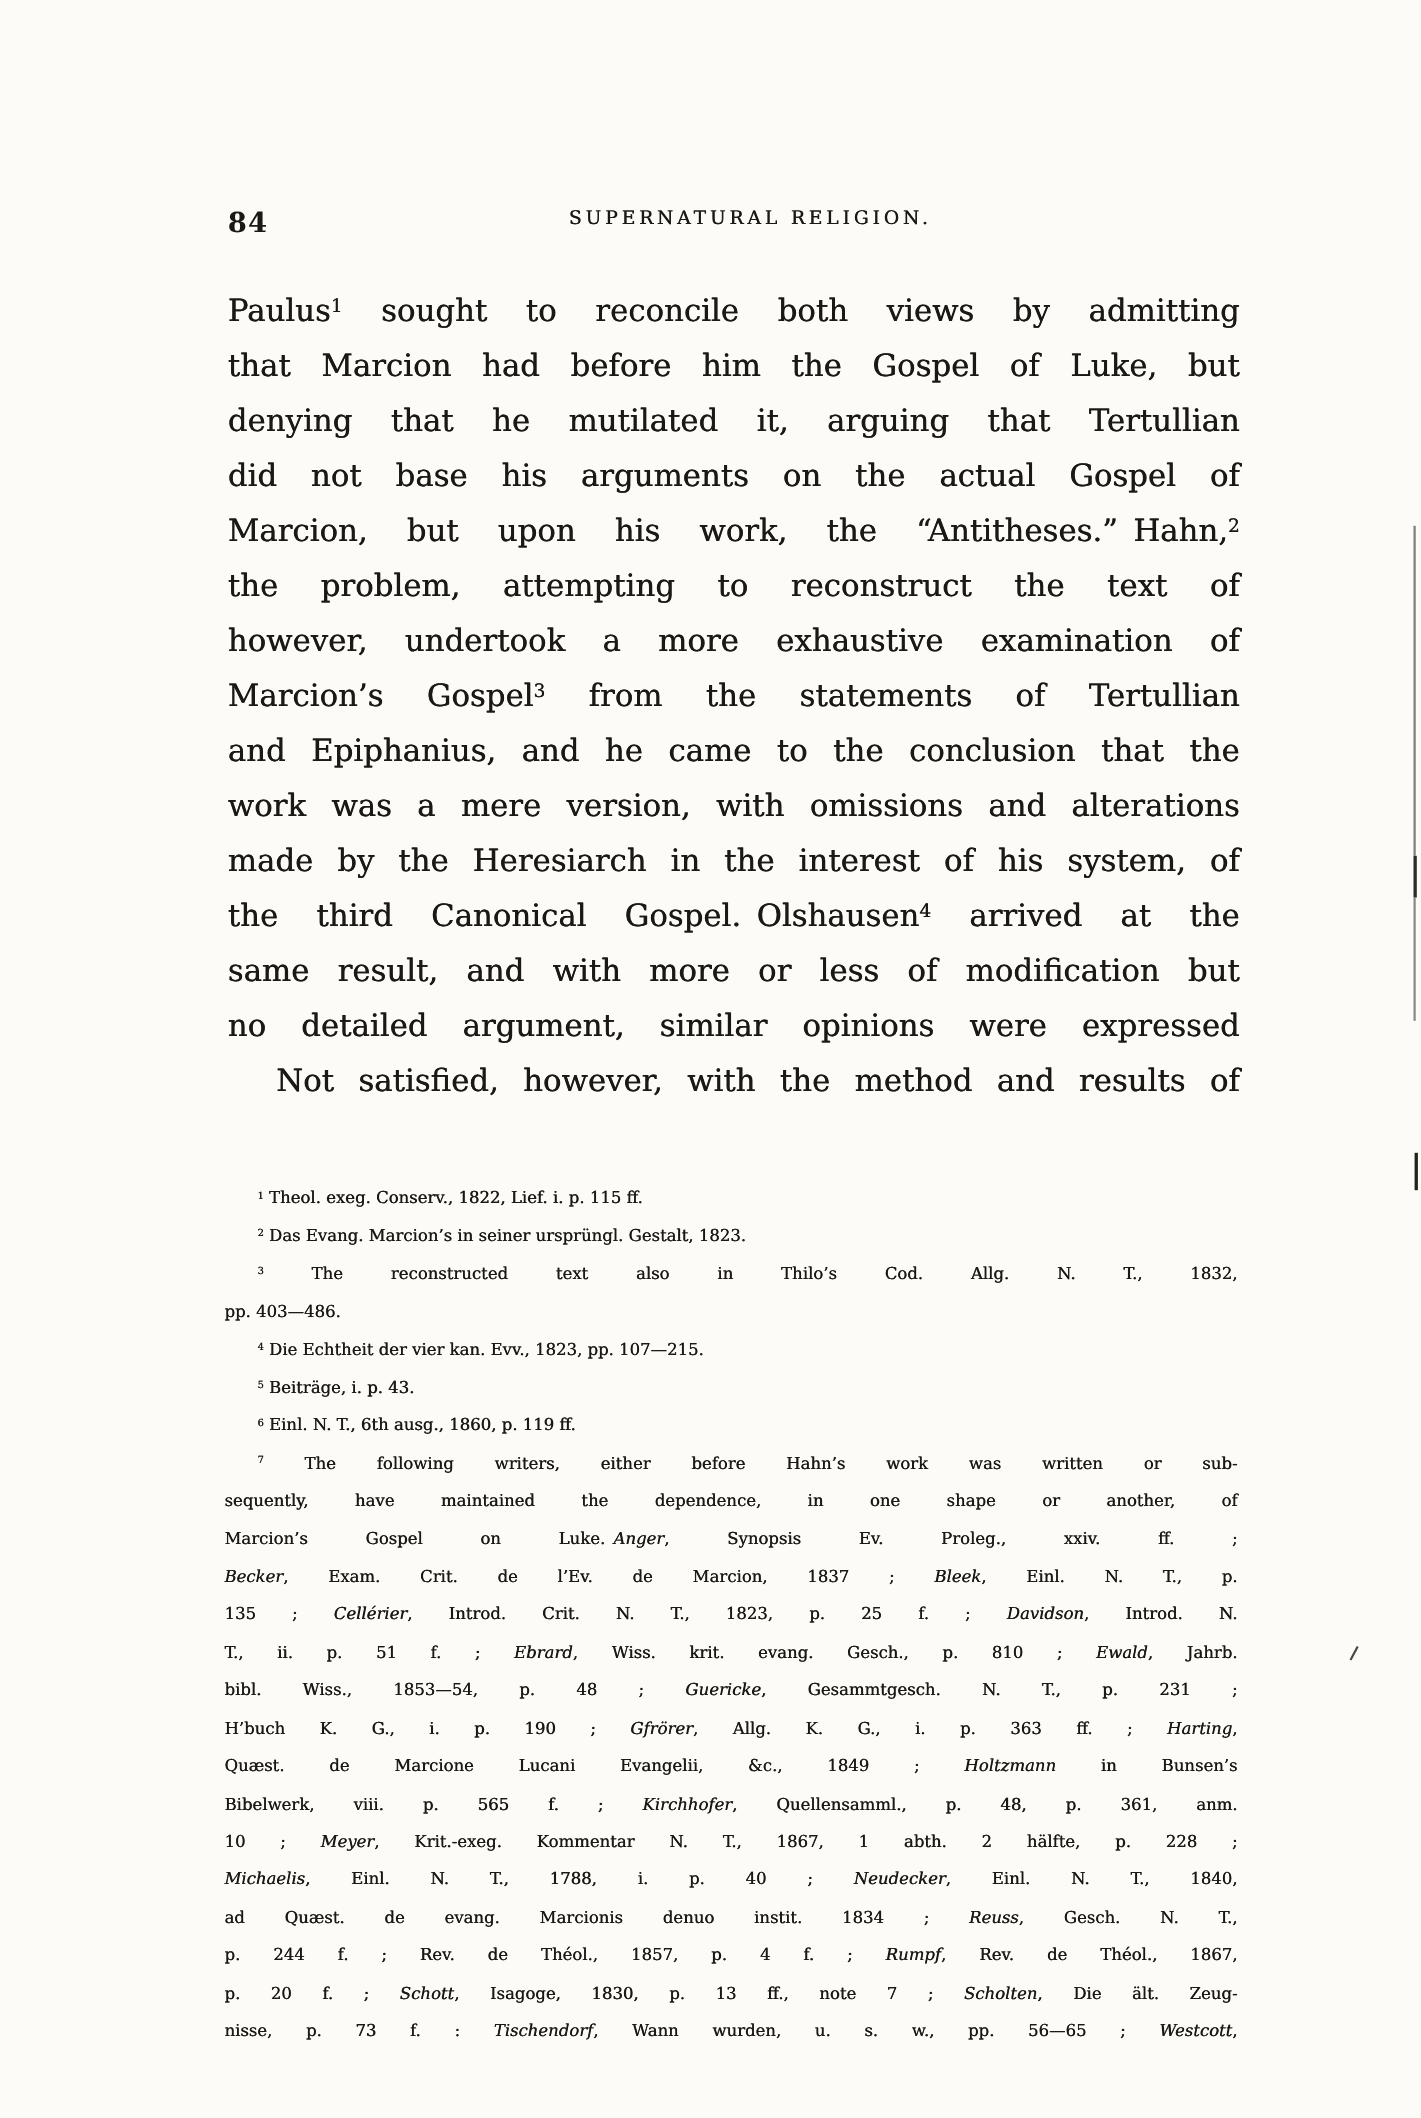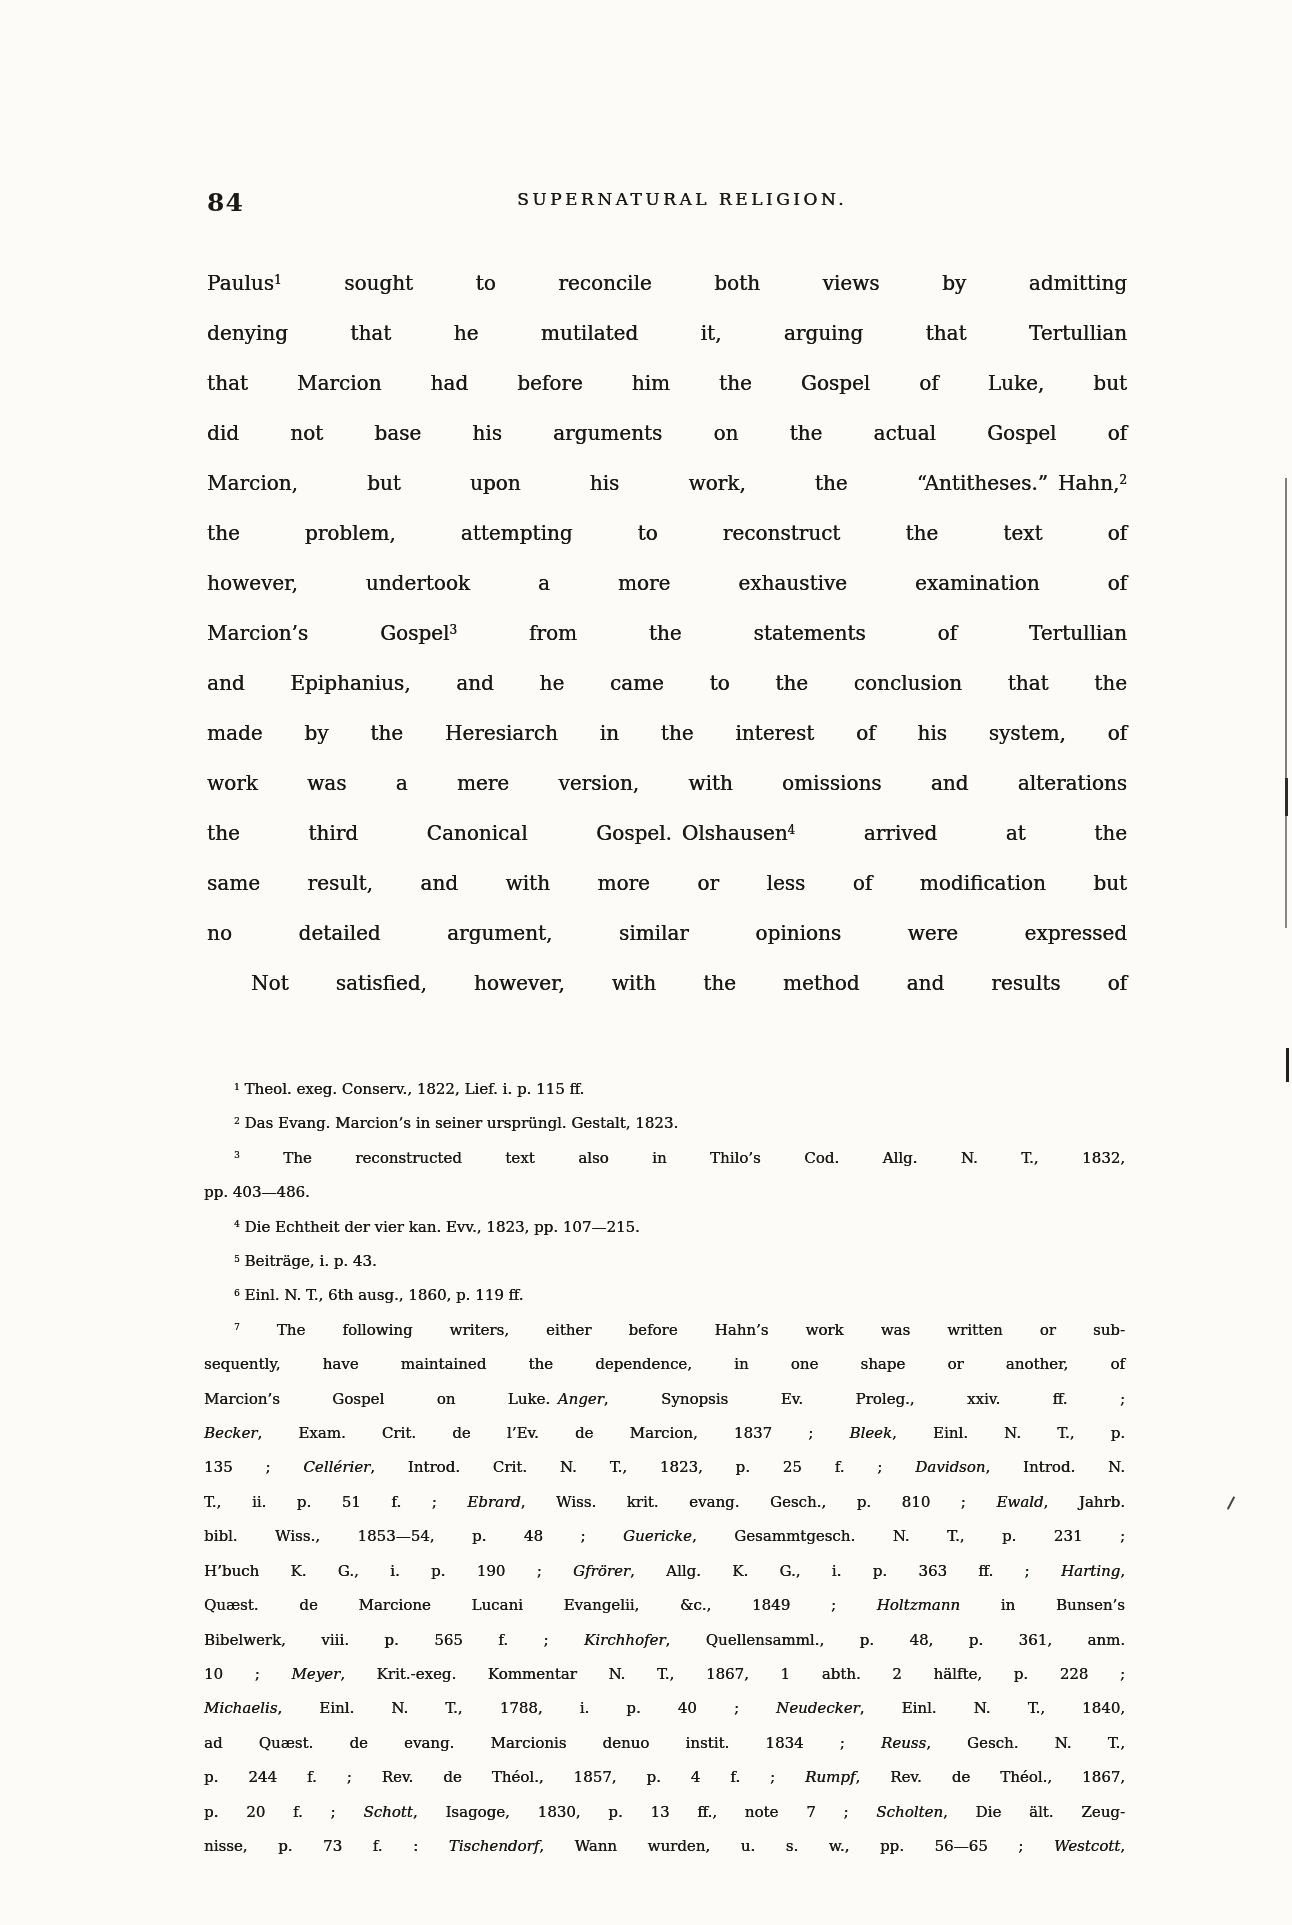--- a/index.html
+++ b/index.html
@@ -17,21 +17,21 @@
     position:absolute; left:0; top:0;
     font-size:25px; font-weight:bold; letter-spacing:1px;
   }
   .running-title {
     position:absolute; left:15px; top:1px; width:100%;
     text-align:center; font-size:17px; letter-spacing:3.5px;
     text-shadow:0.4px 0 0 currentColor;
   }
   .body-text {
     position:absolute; left:207px; top:258px; width:920px;
-    font-size:20px; line-height:50px;
+    font-size:28px; line-height:50px;
     text-shadow:0.35px 0 0 currentColor;
   }
   .footnotes {
     position:absolute; left:204px; top:1072px; width:921px;
     font-size:15px; line-height:34.4px;
     text-shadow:0.3px 0 0 currentColor;
   }
   .tline { text-align:justify; text-align-last:left; text-justify:inter-word; }
   .tline.just { text-align-last:justify; }
   sup { font-size:60%; vertical-align:baseline; position:relative; top:-0.5em; line-height:0; }
@@ -50,30 +50,30 @@
 <div class="page">
 
   <div class="running-head">
     <span class="page-number">84</span>
     <span class="running-title">SUPERNATURAL RELIGION.</span>
   </div>
 
   <div class="body-text">
       <div>
         <div class="tline just"><span>Paulus</span><sup>1</sup><span> sought to reconcile both views by admitting</span></div>
+        <div class="tline just"><span>that Marcion had before him the Gospel of Luke, but</span></div>
         <div class="tline just"><span>denying that he mutilated it, arguing that Tertullian</span></div>
-        <div class="tline just"><span>that Marcion had before him the Gospel of Luke, but</span></div>
         <div class="tline just"><span>did not base his arguments on the actual Gospel of</span></div>
         <div class="tline just"><span>Marcion, but upon his work, the “Antitheses.” Hahn,</span><sup>2</sup></div>
         <div class="tline just"><span>the problem, attempting to reconstruct the text of</span></div>
         <div class="tline just"><span>however, undertook a more exhaustive examination of</span></div>
         <div class="tline just"><span>Marcion’s Gospel</span><sup>3</sup><span> from the statements of Tertullian</span></div>
         <div class="tline just"><span>and Epiphanius, and he came to the conclusion that the</span></div>
+        <div class="tline just"><span>work was a mere version, with omissions and alterations</span></div>
         <div class="tline just"><span>made by the Heresiarch in the interest of his system, of</span></div>
-        <div class="tline just"><span>work was a mere version, with omissions and alterations</span></div>
         <div class="tline just"><span>the third Canonical Gospel. Olshausen</span><sup>4</sup><span> arrived at the</span></div>
         <div class="tline just"><span>same result, and with more or less of modification but</span></div>
         <div class="tline just"><span>no detailed argument, similar opinions were expressed</span></div>
       </div>
       <div>
         <div class="tline just" style="padding-left: 44px;"><span>Not satisfied, however, with the method and results of</span></div>
       </div>
     </div>
 
   <div class="footnotes">

